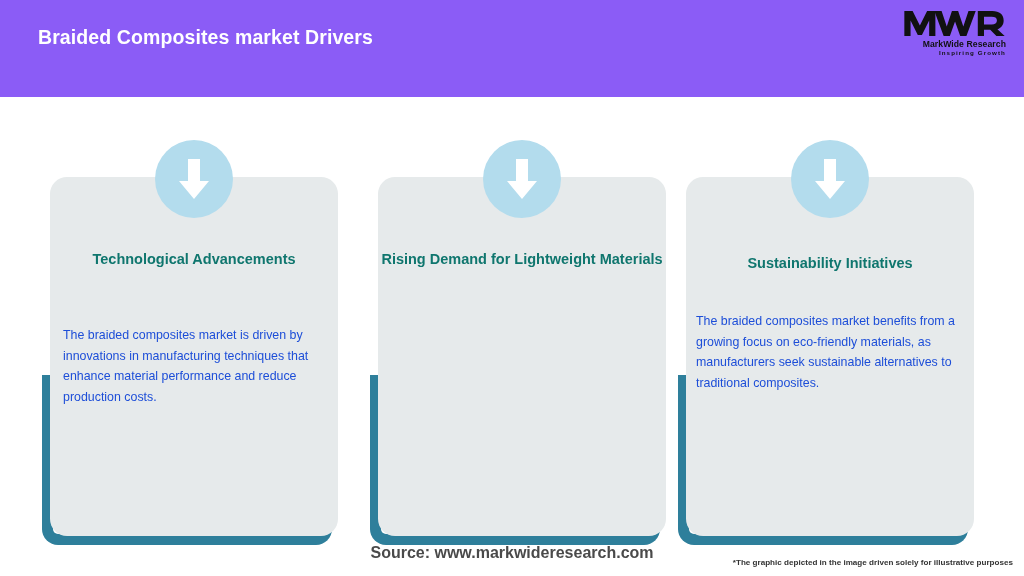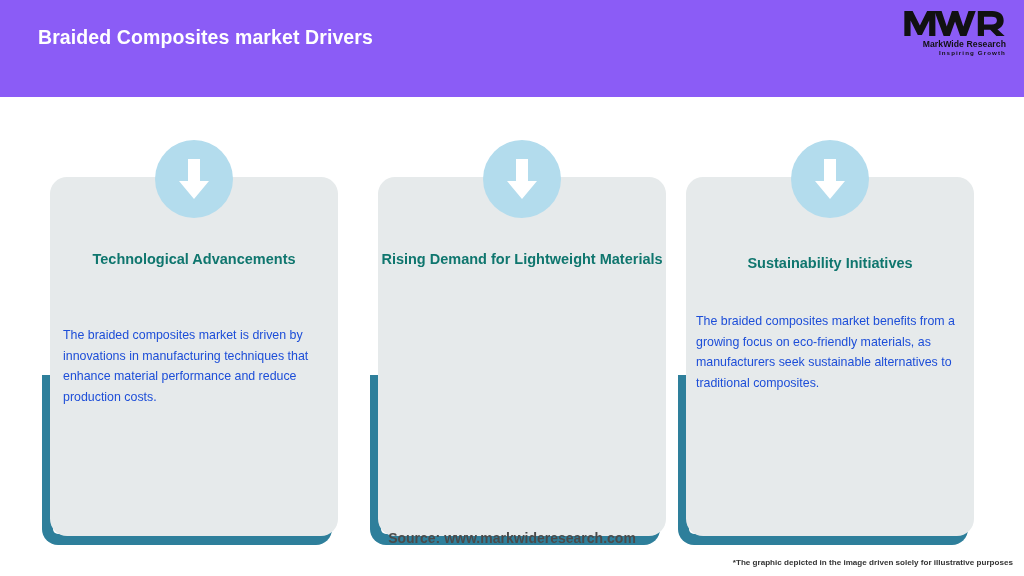--- a/index.html
+++ b/index.html
@@ -131,24 +131,24 @@
     font-size: 12.4px;
     color: #1d4ed8;
     line-height: 20.5px;
     text-align: left;
   }
 
   
   .footer-source {
     position: absolute;
     left: 0;
-    top: 530px;
+    top: 544px;
     width: 1024px;
     text-align: center;
-    font-size: 14px;
+    font-size: 16px;
     font-weight: bold;
     color: #4a4a4a;
   }
   .footer-disclaimer {
     position: absolute;
     right: 11px;
     top: 558px;
     font-size: 8.1px;
     font-weight: bold;
     color: #333333;

